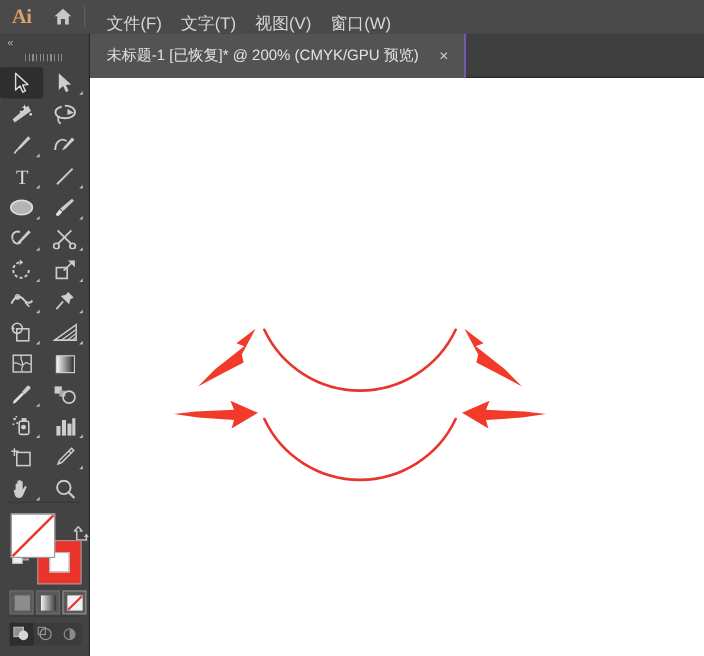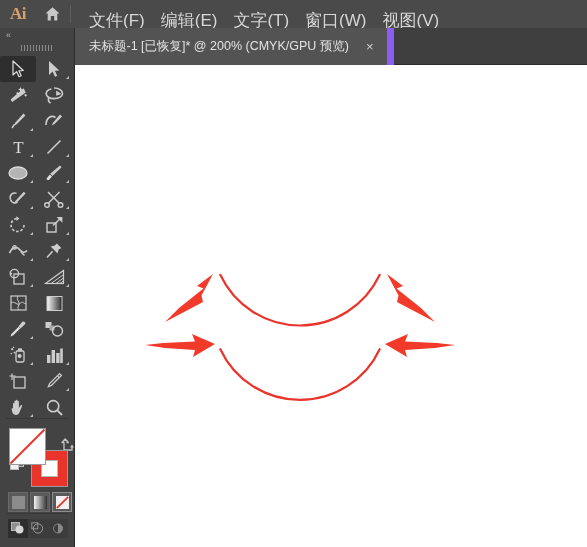--- a/index.html
+++ b/index.html
@@ -26,36 +26,36 @@
   }
   .home-btn {
     width:32px; height:28px;
     display:flex; align-items:center; justify-content:center;
   }
   .menu-sep {
     width:1px; height:18px; background:#5e5e5e; margin:0 4px 0 2px;
   }
   .menu-items { display:flex; align-items:center; margin-left:6px; }
   .menu-item {
-    color:#d6d6d6; font-size:17px; padding:4px 8px;
+    color:#d6d6d6; font-size:14px; padding:4px 8px;
     white-space:nowrap; cursor:default;margin-top:12px;
   }
 
   
   .tabbar {
     position:absolute; left:75px; top:28px; width:512px; height:37px;
     background:#3f3f3f;
     border-bottom:1px solid #2b2b2b;
   }
   .tab {
     position:absolute; left:0; top:0; height:37px;
     background:#535353;
     display:flex; align-items:center;
     padding:0 10px 0 14px;
-    border-right:7px solid #8b5cf6;
+    border-right:1px solid #8b5cf6;
   }
   .tab-title {
     color:#e2e2e2; font-size:12.5px; white-space:nowrap;
   }
   .tab-close {
     margin-left:14px; color:#cfcfcf; font-size:13px; line-height:1;
     padding:2px 3px; cursor:pointer;
   }
 
   
@@ -169,24 +169,23 @@
   <div class="menubar">
     <div class="ai-logo">Ai</div>
     <div class="home-btn">
       <svg width="17" height="16" viewBox="0 0 17 16" aria-hidden="true">
         <path d="M8.5 1.3 L15.5 7.6 L13.3 7.6 L13.3 14.4 L10.2 14.4 L10.2 9.9 L6.8 9.9 L6.8 14.4 L3.7 14.4 L3.7 7.6 L1.5 7.6 Z" fill="#c8c8c8"></path>
       </svg>
     </div>
     <div class="menu-sep"></div>
     <div class="menu-items">
       <div class="menu-item">文件(F)</div>
-      <div class="menu-item">编辑(E)</div>
       <div class="menu-item">文字(T)</div>
+      <div class="menu-item">视图(V)</div>
       <div class="menu-item">窗口(W)</div>
-      <div class="menu-item">视图(V)</div>
     </div>
   </div>
 
   <div class="tabbar">
     <div class="tab">
       <span class="tab-title">未标题-1 [已恢复]* @ 200% (CMYK/GPU 预览)</span>
       <span class="tab-close">×</span>
     </div>
   </div>
 

